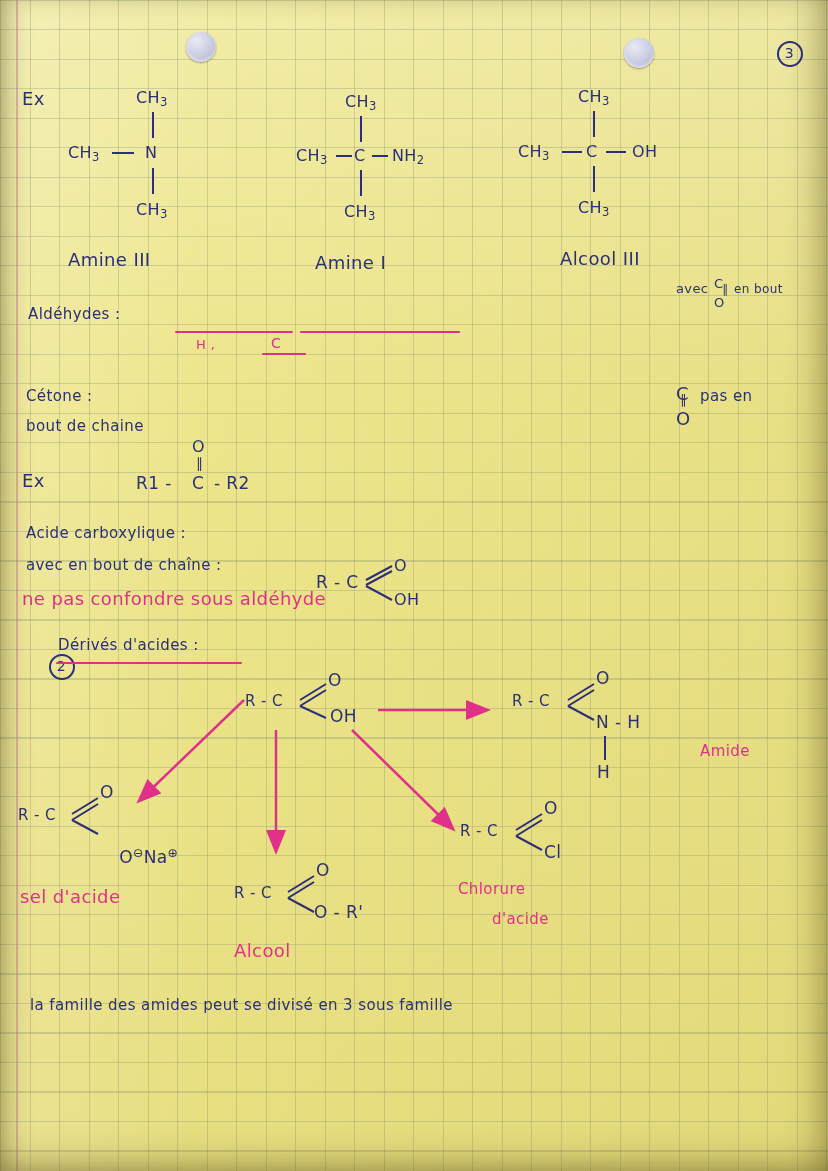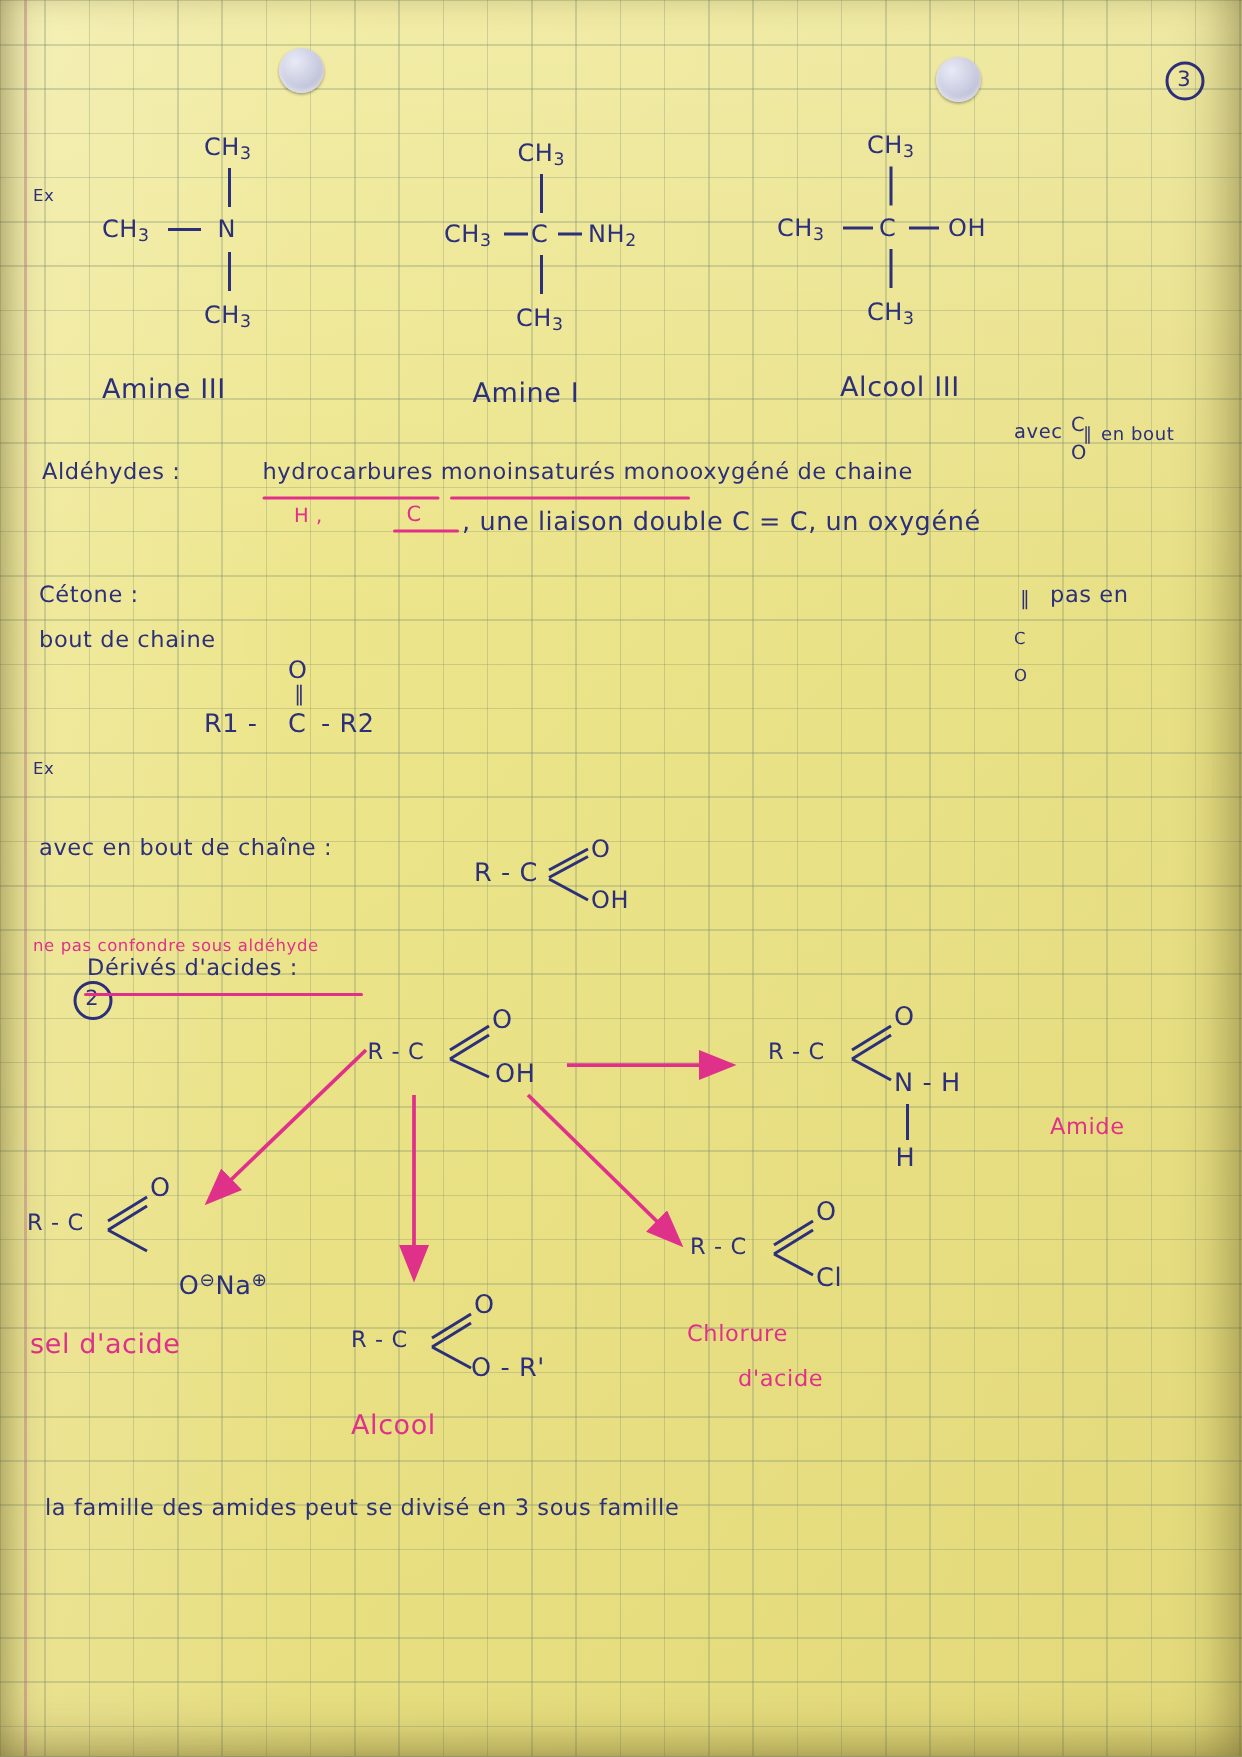--- a/index.html
+++ b/index.html
@@ -75,21 +75,21 @@
     position: absolute;
     font-family: "DejaVu Sans", sans-serif;
     color: #2c2f7a;
     white-space: pre;
     letter-spacing: 0.4px;
   }
   .pink   { color: #e0318a; }
   .ink    { color: #2c2f7a; }
   .s13 { font-size: 13px; }
   .s14 { font-size: 14px; }
-  .s15 { font-size: 11px; margin-top: 36px; }
+  .s15 { font-size: 18px; }
   .s16 { font-size: 16px; }
   .s17 { font-size: 17px; }
   .s18 { font-size: 18px; }
   .s19 { font-size: 15px; }
   .sub { font-size: 0.72em; vertical-align: -0.25em; }
   .sup { font-size: 0.72em; vertical-align: 0.45em; }
   .underline-pink {
     position: absolute;
     background: #e0318a;
     height: 2px;
@@ -168,42 +168,41 @@
   <div class="hw ink s18" style="left:560px; top:248px;">Alcool III</div>
   <div class="underline-pink" style="left:558px; top:275px; width:108px; height:0;"></div>
 
   <div class="hw ink s17" style="left:676px; top:281px; font-size:13px;">avec</div>
   <div class="hw ink" style="left:714px; top:276px; font-size:13px;">C</div>
   <div class="hw ink" style="left:722px; top:282px; font-size:12px;">∥</div>
   <div class="hw ink" style="left:714px; top:295px; font-size:13px;">O</div>
   <div class="hw ink" style="left:734px; top:282px; font-size:12px;">en bout</div>
 
   <div class="hw ink s19" style="left:28px; top:305px;">Aldéhydes :</div>
-  <div class="hw ink s19" style="left:175px; top:305px;">hydrocarbures monoinsaturés monooxygéné de chaine</div>
   <div class="underline-pink" style="left:175px; top:331px; width:118px;"></div>
   <div class="underline-pink" style="left:300px; top:331px; width:160px;"></div>
   <div class="hw pink s13" style="left:196px; top:337px;">H ,</div>
   <div class="hw pink s14" style="left:271px; top:335px;">C</div>
   <div class="underline-pink" style="left:262px; top:353px; width:44px;"></div>
-  <div class="hw ink s17" style="left:308px; top:338px;">, une liaison double C = C, un oxygéné</div>
 
   <div class="hw ink s19" style="left:26px; top:387px;">Cétone :</div>
   <div class="hw ink s15" style="left:676px; top:383px;">C</div>
   <div class="hw ink s13" style="left:680px; top:392px;">∥</div>
   <div class="hw ink s15" style="left:676px; top:408px;">O</div>
   <div class="hw ink s19" style="left:700px; top:387px;">pas en</div>
   <div class="hw ink s19" style="left:26px; top:417px;">bout de chaine</div>
 
   <div class="hw ink s15" style="left:22px; top:470px;">Ex</div>
   <div class="hw ink s17" style="left:136px; top:473px;">R1 -</div>
   <div class="hw ink s17" style="left:192px; top:473px;">C</div>
   <div class="hw ink s14" style="left:196px; top:455px;">∥</div>
   <div class="hw ink s16" style="left:192px; top:437px;">O</div>
   <div class="hw ink s17" style="left:214px; top:473px;">- R2</div>
 
+  <div class="hw ink s19" style="left:26px; top:524px;">Acide carboxylique :</div>
   <div class="hw ink s19" style="left:26px; top:556px;">avec en bout de chaîne :</div>
   <div class="hw pink s15" style="left:22px; top:588px;">ne pas confondre sous aldéhyde</div>
 
   <div class="hw ink s17" style="left:316px; top:572px;">R - C</div>
   <svg class="arrow-svg">
     <line x1="366" y1="580" x2="392" y2="566" stroke="#2c2f7a" stroke-width="2"></line>
     <line x1="366" y1="585" x2="392" y2="571" stroke="#2c2f7a" stroke-width="2"></line>
     <line x1="366" y1="586" x2="392" y2="600" stroke="#2c2f7a" stroke-width="2"></line>
   </svg>
   <div class="hw ink s16" style="left:394px; top:556px;">O</div>

